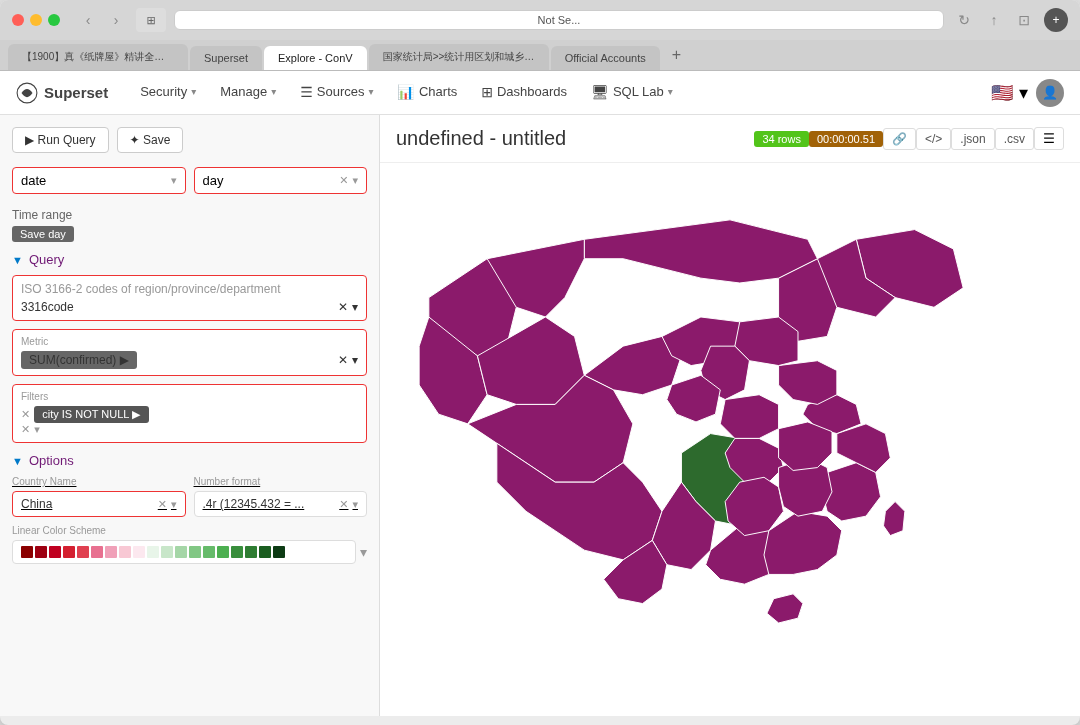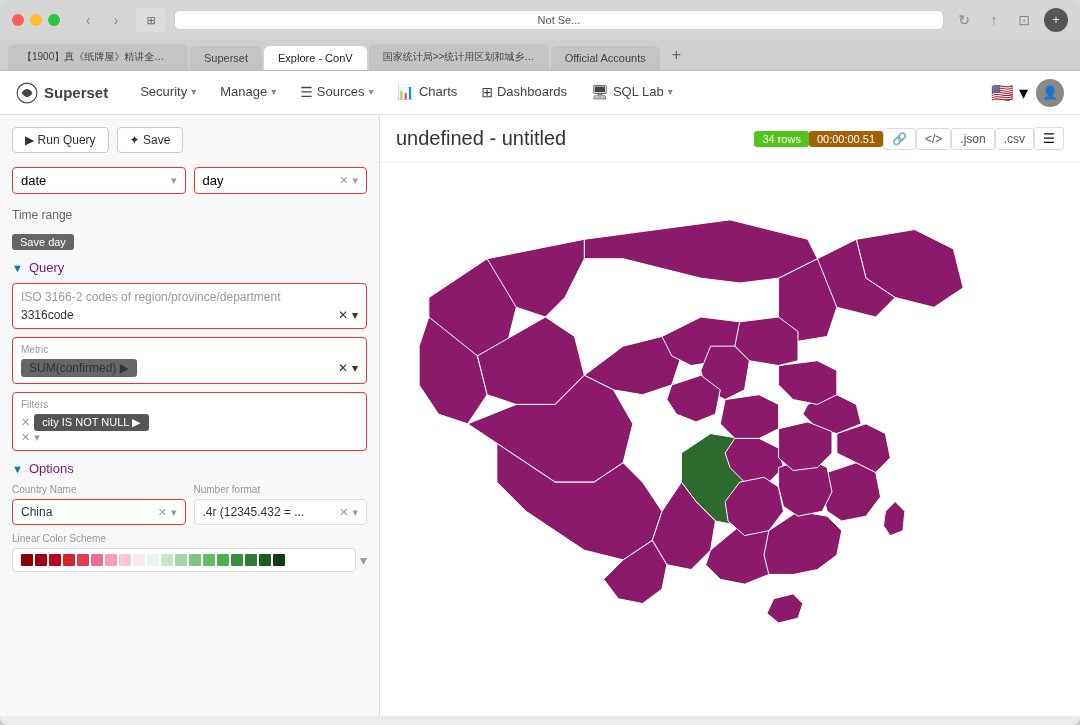--- a/index.html
+++ b/index.html
@@ -51,21 +51,21 @@
 
     
     .select-row { display: flex; gap: 8px; margin-bottom: 14px; }
     .select-box { background: white; border: 1.5px solid #e33; border-radius: 4px; padding: 5px 8px; display: flex; align-items: center; justify-content: space-between; flex: 1; }
     .section-header { display: flex; align-items: center; gap: 6px; margin-bottom: 8px; margin-top: 10px; }
     .section-header .caret { color: #0079c8; font-size: 11px; }
     .section-header .title { font-weight: 400; font-size: 13px; color: #701a75; }
 
     
     .time-range-section { margin-bottom: 10px; }
-    .time-range-label { font-size: 12px; color: #666; margin-bottom: 12px; }
+    .time-range-label { font-size: 12px; color: #666; margin-bottom: 4px; }
     .badge { background: #666; color: white; padding: 2px 8px; border-radius: 3px; font-size: 11px; display: inline-block; cursor: pointer; }
 
     
     .query-section { margin-bottom: 10px; }
     .field-group { background: white; border: 1.5px solid #e33; border-radius: 4px; padding: 6px 8px; margin-bottom: 8px; }
     .field-group .field-label { font-size: 12px; color: #999; margin-bottom: 4px; }
     .field-group .field-value { display: flex; align-items: center; justify-content: space-between; }
     .field-group .field-value span { font-size: 12px; color: #333; }
     .field-controls { display: flex; align-items: center; gap: 4px; }
     .field-clear { color: #999; font-size: 11px; cursor: pointer; }
@@ -73,21 +73,21 @@
 
     .metric-label { font-size: 10px; color: #999; margin-bottom: 4px; }
     .metric-value { background: #666; color: white; padding: 2px 8px; border-radius: 3px; font-size: 11px; display: inline-flex; align-items: center; gap: 4px; cursor: pointer; }
 
     .filter-group { background: white; border: 1.5px solid #e33; border-radius: 4px; padding: 6px 8px; margin-bottom: 8px; }
     .filter-label { font-size: 10px; color: #999; margin-bottom: 4px; }
     .filter-tag { background: #555; color: white; padding: 2px 8px; border-radius: 3px; font-size: 11px; display: inline-flex; align-items: center; gap: 4px; cursor: pointer; }
 
     
     .options-section { margin-bottom: 10px; }
-    .options-row { display: flex; gap: 8px; margin-bottom: 8px; }
+    .options-row { display: flex; gap: 8px; margin-bottom: 8px; text-decoration: underline; }
     .options-field { flex: 1; }
     .options-field-label { font-size: 10px; color: #999; margin-bottom: 4px; }
     .options-select { background: white; border: 1.5px solid #e33; border-radius: 4px; padding: 5px 8px; display: flex; align-items: center; justify-content: space-between; width: 100%; }
     .options-select span { font-size: 12px; color: #333; }
 
     .color-scheme-label { font-size: 10px; color: #999; margin-bottom: 4px; }
     .color-scheme-picker { background: white; border: 1px solid #ddd; border-radius: 4px; padding: 5px 8px; display: flex; align-items: center; gap: 2px; }
 
     
     .right-panel { flex: 1; background: white; position: relative; overflow: hidden; }

